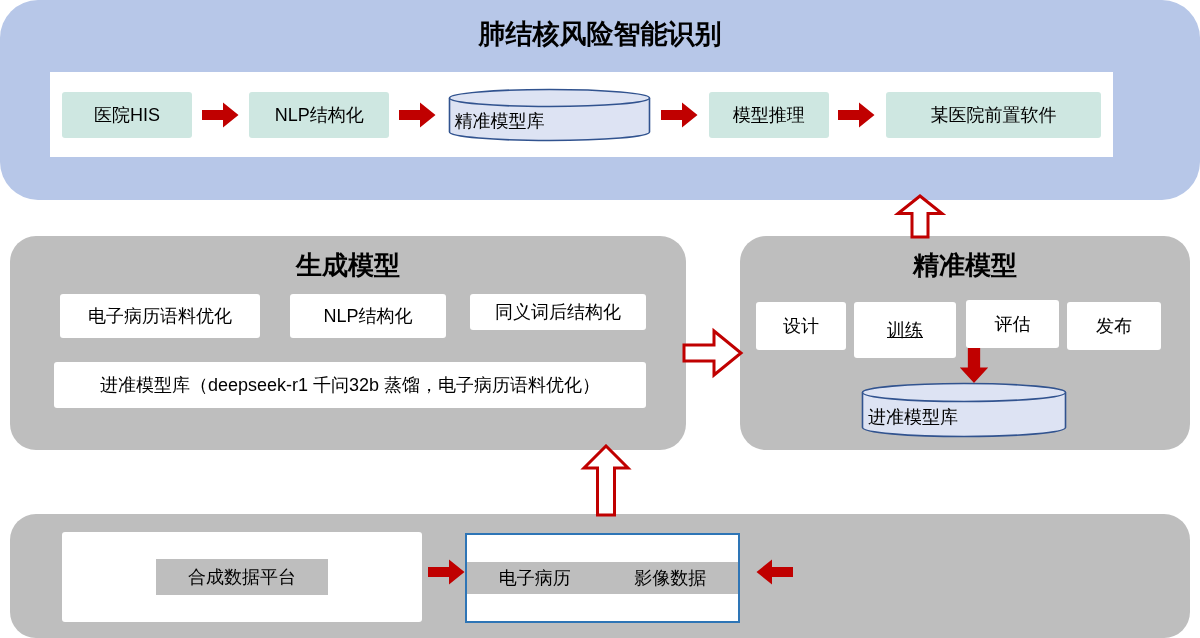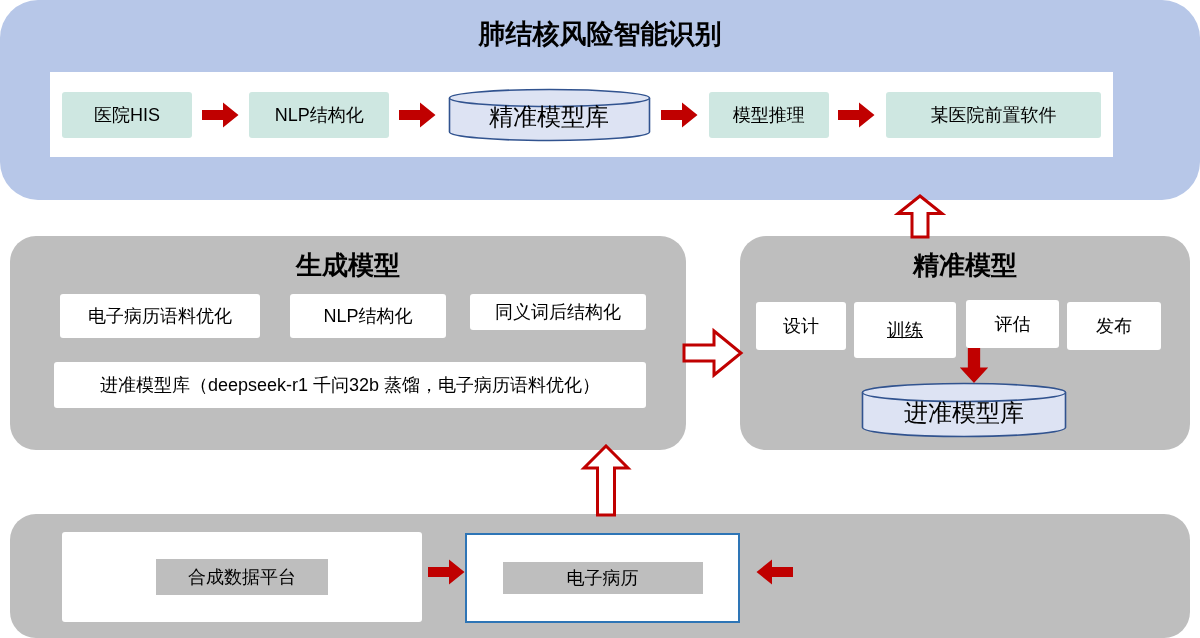--- a/index.html
+++ b/index.html
@@ -36,21 +36,21 @@
   .w-his{width:130px}.w-nlp{width:140px}.w-inf{width:120px}.w-front{width:215px}
   .arrow{display:block;flex:0 0 auto;}
   #top-flow .arrow{width:38px;height:28px;}
   .solid polygon{fill:var(--arrow-red);}
   .hollow{position:absolute;z-index:6;}
   .hollow polygon{fill:#fff;stroke:var(--arrow-red);stroke-width:3;}
   .cylinder{position:relative;flex:0 0 auto;}
   #top-cylinder{width:205px;height:54px;}
   .cylinder>svg{position:absolute;inset:0;width:100%;height:100%;}
   .cylinder path,.cylinder ellipse{fill:var(--cylinder-fill);stroke:var(--cylinder-stroke);stroke-width:1.6;}
-  .cyl-label{position:absolute;left:0;right:0;bottom:9px;text-align:center;font-size:24px;}
+  .cyl-label{position:absolute;left:8px;right:0;bottom:9px;text-align:left;font-size:18px;}
   .white-box{
     position:absolute;background:#fff;border-radius:3px;display:flex;align-items:center;justify-content:center;
     font-size:18px;text-align:center;white-space:nowrap;
   }
   #gen-box-1{left:50px;top:58px;width:200px;height:44px;}
   #gen-box-2{left:280px;top:58px;width:156px;height:44px;}
   #gen-box-3{left:460px;top:58px;width:176px;height:36px;}
   #gen-box-4{left:44px;top:126px;width:592px;height:46px;}
   #prec-step-1{left:16px;top:66px;width:90px;height:48px;}
   #prec-step-2{left:114px;top:66px;width:102px;height:56px;text-decoration:underline;}
@@ -139,20 +139,21 @@
 
   <section class="panel gray" id="data-panel">
     <div class="white-box" id="synth-white">
       <div class="gray-chip" id="synth-chip">合成数据平台</div>
     </div>
     <svg class="arrow solid" id="arrow-synth" viewBox="0 0 38 28">
         <polygon points="0,9 21,9 21,1.5 36.5,14 21,26.5 21,19 0,19"></polygon>
       </svg>
     <div id="center-box">
       <div class="gray-chip chip-wide">电子病历</div>
+      <div class="gray-chip chip-wide">影像数据</div>
     </div>
     <svg class="arrow solid" id="arrow-his" viewBox="0 0 38 28">
         <polygon points="38,9 17,9 17,1.5 1.5,14 17,26.5 17,19 38,19"></polygon>
       </svg>
   </section>
 
   <svg class="arrow hollow" id="arrow-gen-to-prec" viewBox="0 0 62 54">
       <polygon points="2,19 32,19 32,5 59,27 32,49 32,35 2,35"></polygon>
     </svg>
   <svg class="arrow hollow" id="arrow-prec-to-top" viewBox="0 0 54 45">

